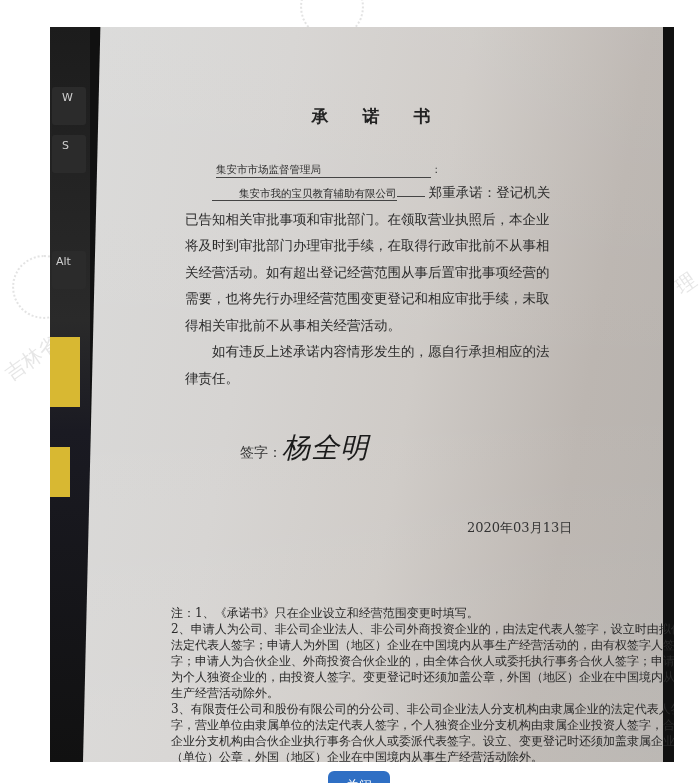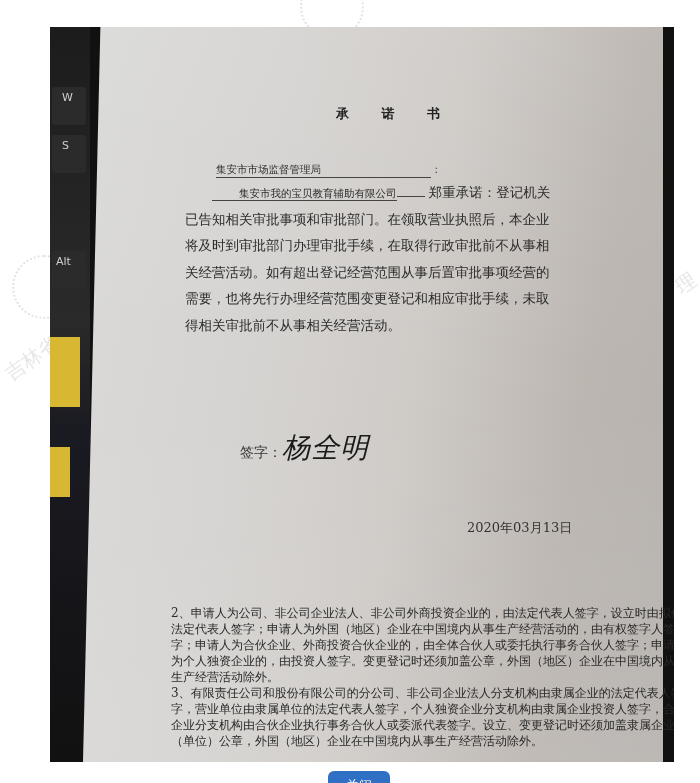--- a/index.html
+++ b/index.html
@@ -69,23 +69,23 @@
       width: 580px; height: 735px;
       background: linear-gradient(100deg, #dadad9 0%, #d6d4d2 30%, #cfcbc7 55%, #bcb6b1 80%, #b6b2ae 100%);
       clip-path: polygon(3% 0, 100% 0, 104% 100%, 0 100%);
     }
     .paper-shade {
       position: absolute; inset: 0;
       background: linear-gradient(180deg, rgba(255,255,255,0.05) 0%, rgba(0,0,0,0) 50%, rgba(255,255,255,0.08) 100%);
     }
     .doc-title {
       position: absolute;
-      top: 78px; left: 17px; width: 100%;
+      top: 78px; left: 0; width: 100%;
       text-align: center;
-      font-size: 13px;
+      font-size: 17px;
       font-weight: bold;
       letter-spacing: 14px;
       color: #222;
       padding-left: 10px;
       box-sizing: border-box;
     }
     .addressee {
       position: absolute;
       top: 136px; left: 102px;
       font-size: 10.5px;
@@ -192,29 +192,31 @@
 
       <div class="addressee">
         <span class="uline">集安市市场监督管理局</span><span>：</span>
       </div>
 
       <div class="body-text">
         <p class="indent">
           <span class="company-uline">集安市我的宝贝教育辅助有限公司</span><span class="blank-uline"></span>
           <span>郑重承诺：登记机关已告知相关审批事项和审批部门。在领取营业执照后，本企业将及时到审批部门办理审批手续，在取得行政审批前不从事相关经营活动。如有超出登记经营范围从事后置审批事项经营的需要，也将先行办理经营范围变更登记和相应审批手续，未取得相关审批前不从事相关经营活动。</span>
         </p>
+        <p class="indent">如有违反上述承诺内容情形发生的，愿自行承担相应的法律责任。</p>
       </div>
 
       <div class="signature">
         <span>签字：</span><span class="hand">杨全明</span>
       </div>
 
       <div class="date">2020年03月13日</div>
 
       <div class="notes">
+        <p>注：1、《承诺书》只在企业设立和经营范围变更时填写。</p>
         <p>2、申请人为公司、非公司企业法人、非公司外商投资企业的，由法定代表人签字，设立时由拟任法定代表人签字；申请人为外国（地区）企业在中国境内从事生产经营活动的，由有权签字人签字；申请人为合伙企业、外商投资合伙企业的，由全体合伙人或委托执行事务合伙人签字；申请人为个人独资企业的，由投资人签字。变更登记时还须加盖公章，外国（地区）企业在中国境内从事生产经营活动除外。</p>
         <p>3、有限责任公司和股份有限公司的分公司、非公司企业法人分支机构由隶属企业的法定代表人签字，营业单位由隶属单位的法定代表人签字，个人独资企业分支机构由隶属企业投资人签字，合伙企业分支机构由合伙企业执行事务合伙人或委派代表签字。设立、变更登记时还须加盖隶属企业（单位）公章，外国（地区）企业在中国境内从事生产经营活动除外。</p>
       </div>
     </div>
   </div>
 
   <button class="close-btn">关闭</button>
 </div>
 
 </body></html>

